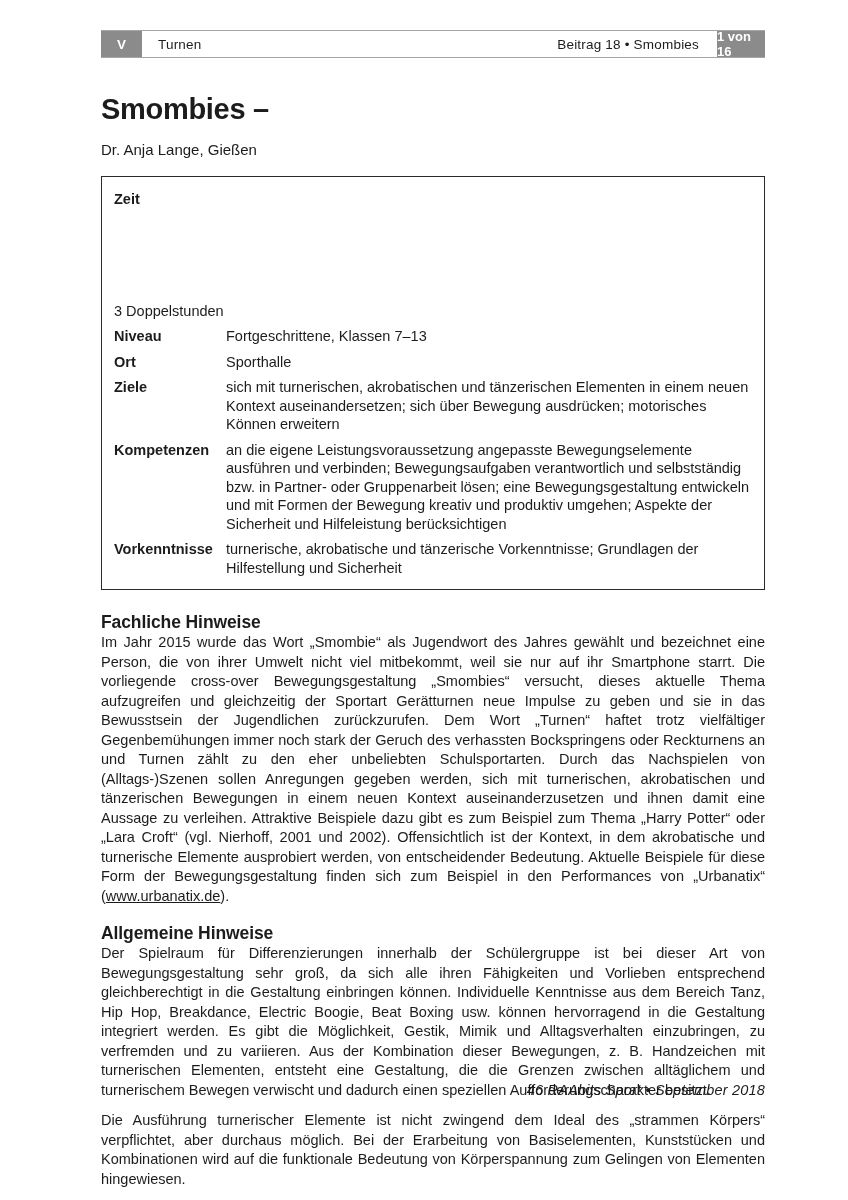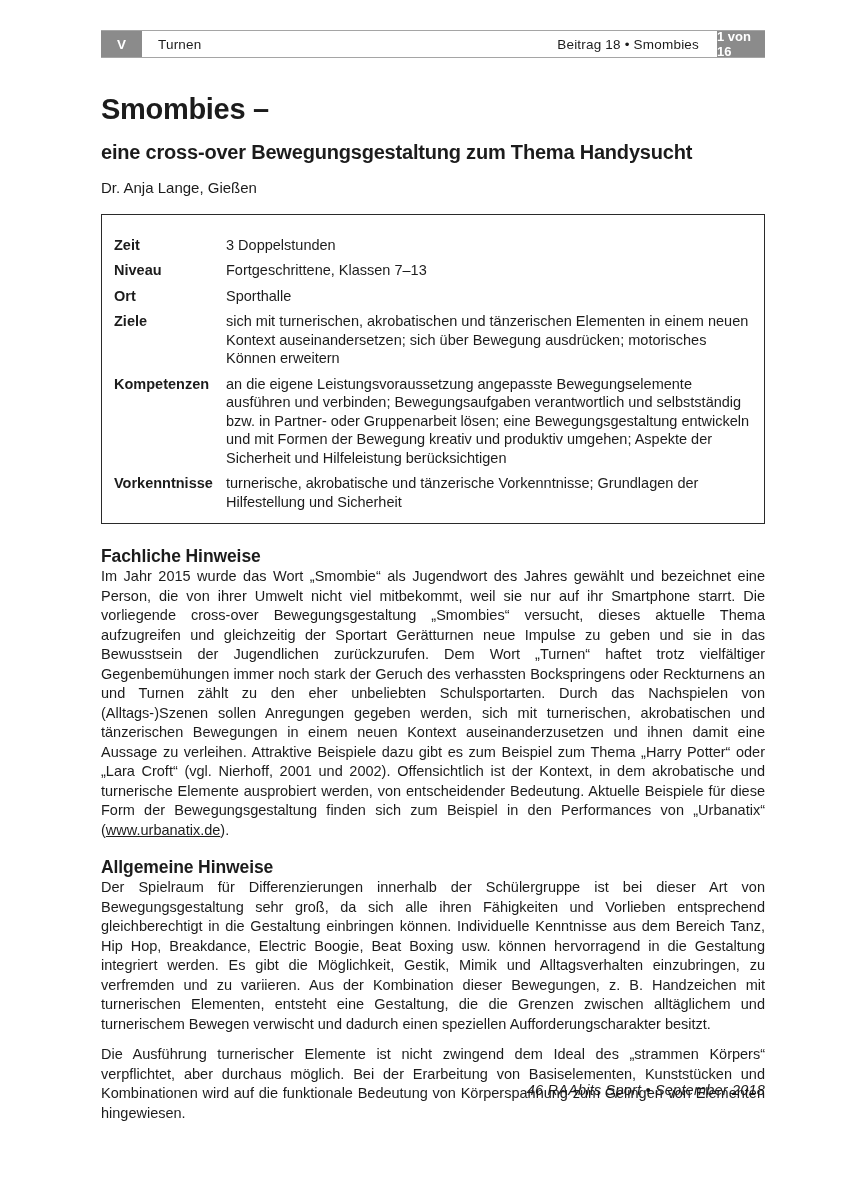--- a/index.html
+++ b/index.html
@@ -74,21 +74,21 @@
     margin-top: 18px;
     border: 1.5px solid #2a2a2a;
     padding: 9px 12px 12px 12px;
     font-size: 14.5px;
     line-height: 18.5px;
   }
   .info-row {
     display: flex;
     margin-top: 7px;
   }
-  .info-row:first-child { margin-top: 12px; }
+  .info-row:first-child { margin-top: 4px; flex-direction: column; }
   .info-label {
     width: 112px;
     flex: 0 0 112px;
     font-weight: bold;
   }
   .info-value { flex: 1; }
 
   
   .section-heading {
     font-size: 17.5px;
@@ -128,21 +128,20 @@
 
   <div class="kopf">
     <div class="badge badge-left">V</div>
     <div class="kopf-cat">Turnen</div>
     <div class="kopf-spacer"></div>
     <div class="kopf-issue">Beitrag 18 • Smombies</div>
     <div class="badge badge-right">1 von 16</div>
   </div>
 
   <div class="title-main">Smombies –</div>
-  <div class="title-sub">eine cross-over Bewegungsgestaltung zum Thema Handysucht</div>
   <div class="author">Dr. Anja Lange, Gießen</div>
 
   <div class="info-table">
     <div class="info-row">
       <div class="info-label">Zeit</div>
       <div class="info-value">3 Doppelstunden</div>
     </div>
     <div class="info-row">
       <div class="info-label">Niveau</div>
       <div class="info-value">Fortgeschrittene, Klassen 7–13</div>

